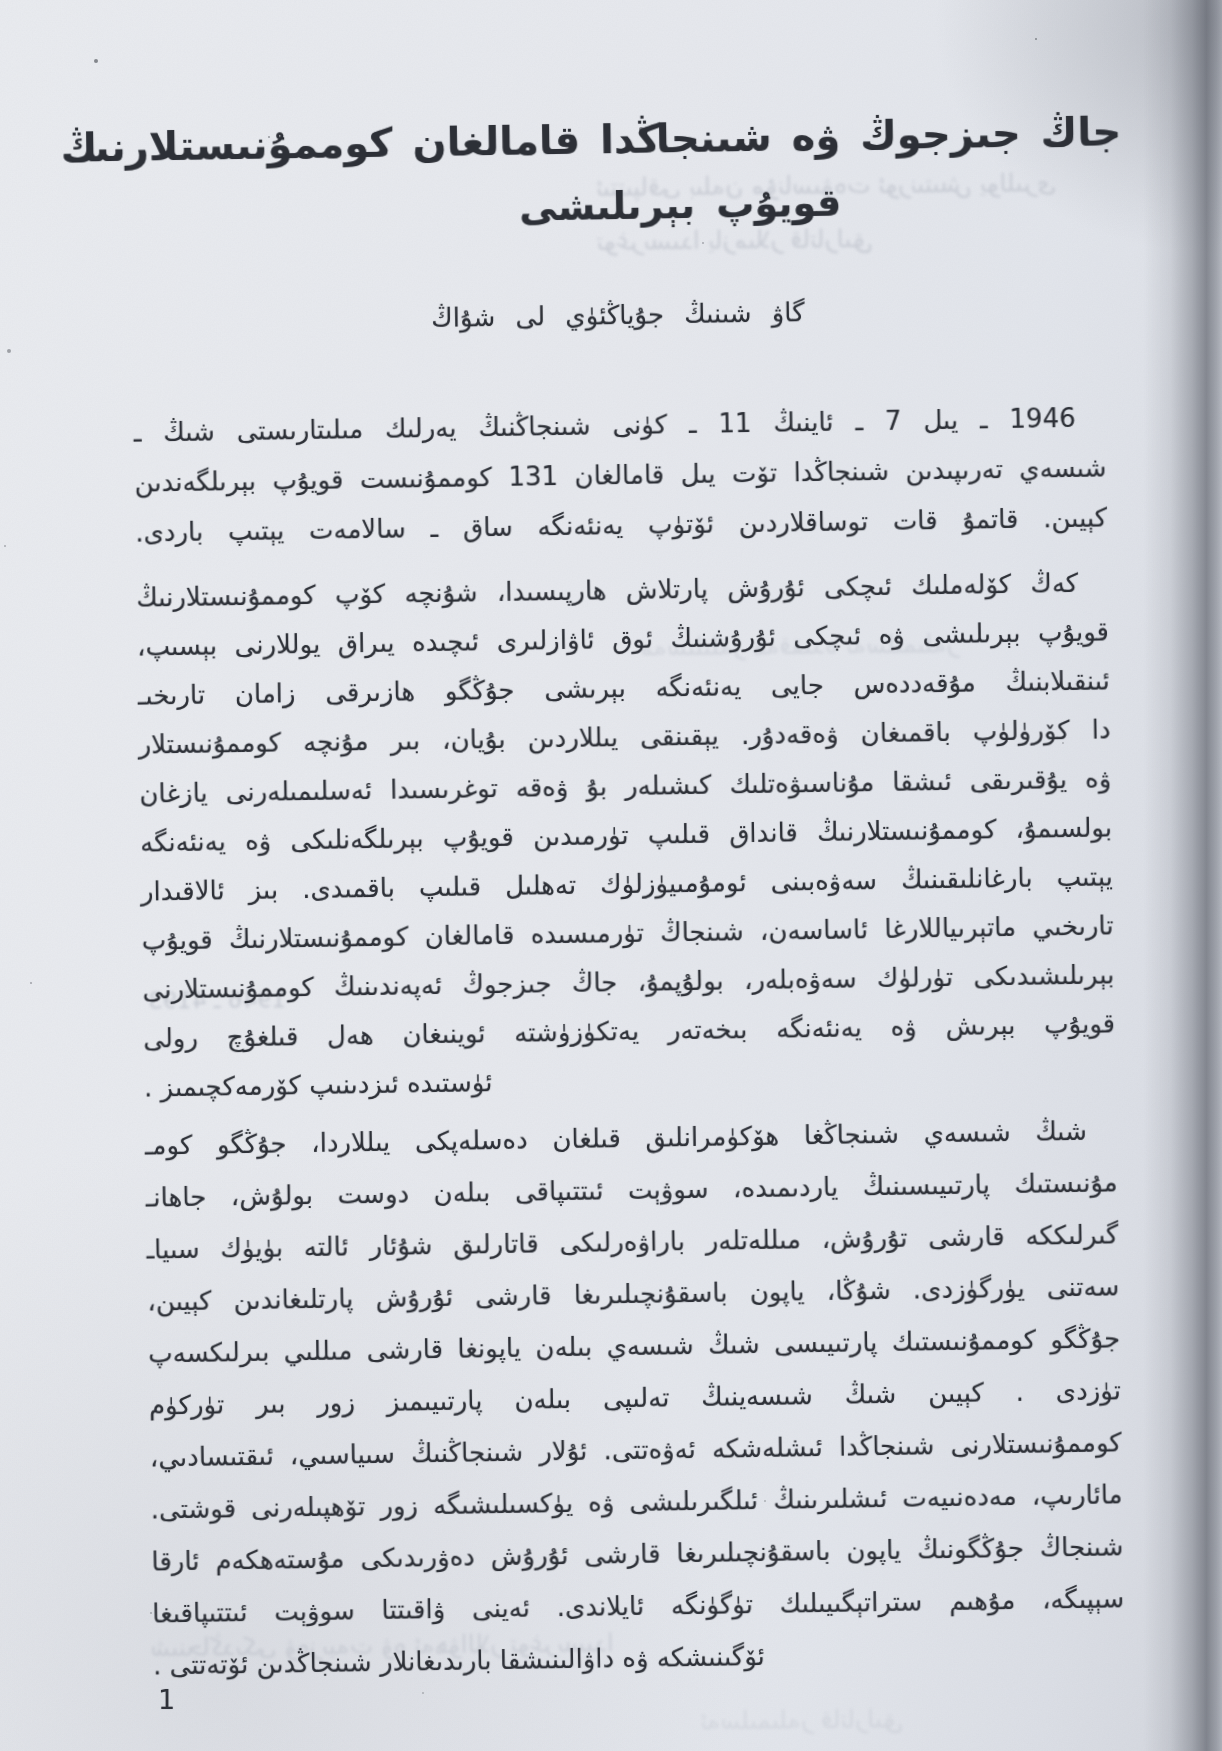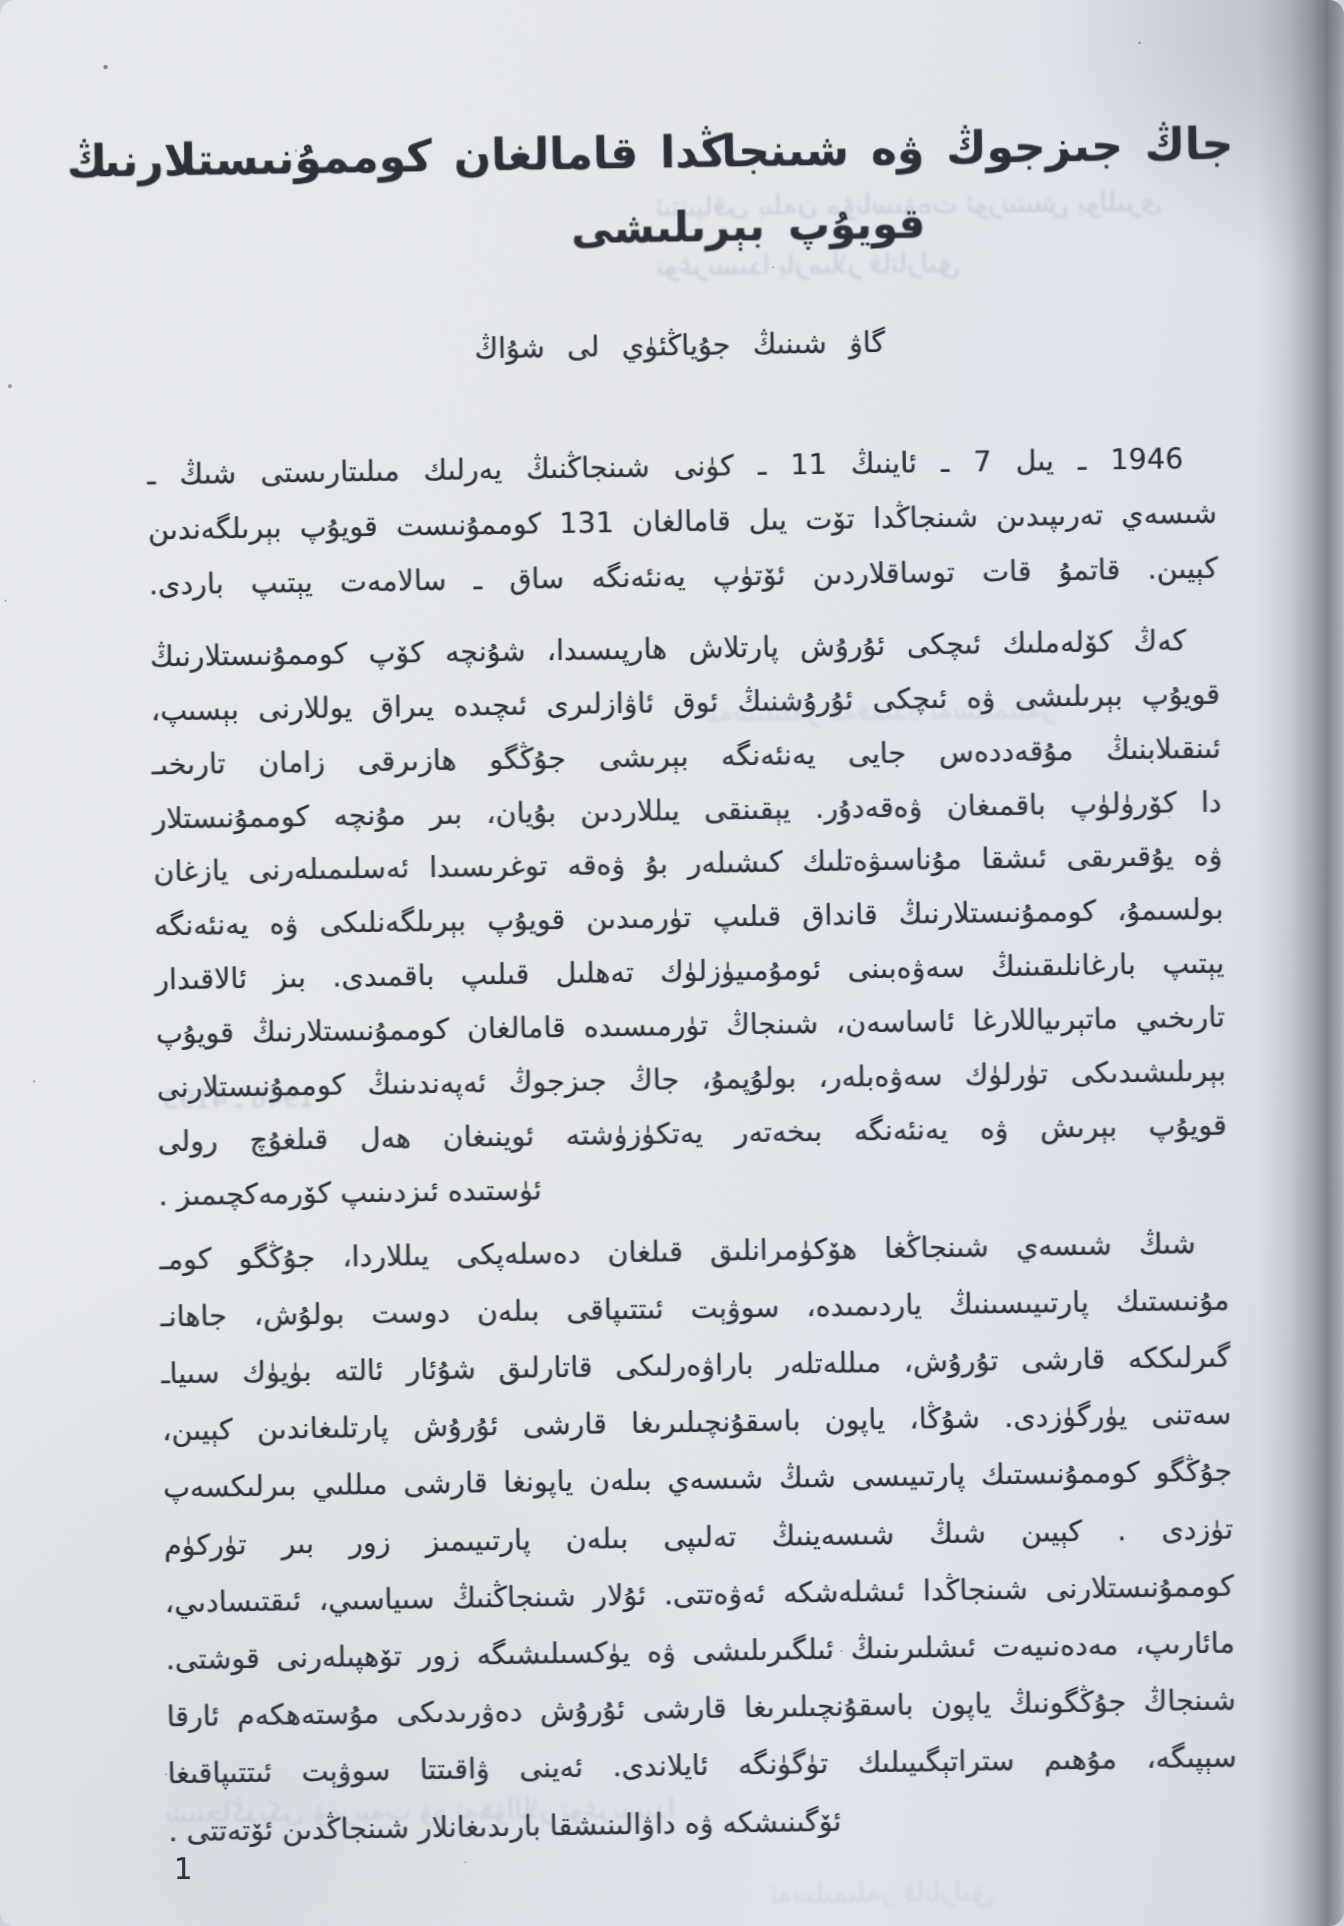--- a/index.html
+++ b/index.html
@@ -2,21 +2,20 @@
 <html lang="ug" dir="ltr"><head>
 <meta charset="utf-8">
 <style>
   html,body{margin:0;padding:0;background:#cfd2d8;}
   .page{
     position:relative;
     width:1222px;height:1751px;
     overflow:hidden;
     background:linear-gradient(100deg,#eaecf0 0%,#e7e9ee 45%,#e3e6ec 72%,#dcdfe6 88%,#d3d6dd 100%);
     font-family:"DejaVu Sans",sans-serif;
-    border-radius:14px;
   }
   .grain{position:absolute;inset:0;width:1222px;height:1751px;opacity:.5;pointer-events:none;}
   .shade-bl{position:absolute;inset:0;pointer-events:none;
     background:radial-gradient(60% 45% at 18% 96%,rgba(150,155,166,.16),rgba(150,155,166,0) 70%);}
   .shade-tr{position:absolute;inset:0;pointer-events:none;
     background:radial-gradient(30% 18% at 99% 1%,rgba(90,94,104,.30),rgba(90,94,104,0) 75%);}
   .gutter{position:absolute;top:0;right:0;width:78px;height:100%;pointer-events:none;
     background:linear-gradient(to right,
       rgba(110,114,124,0) 0%,
       rgba(110,114,124,.16) 34%,

